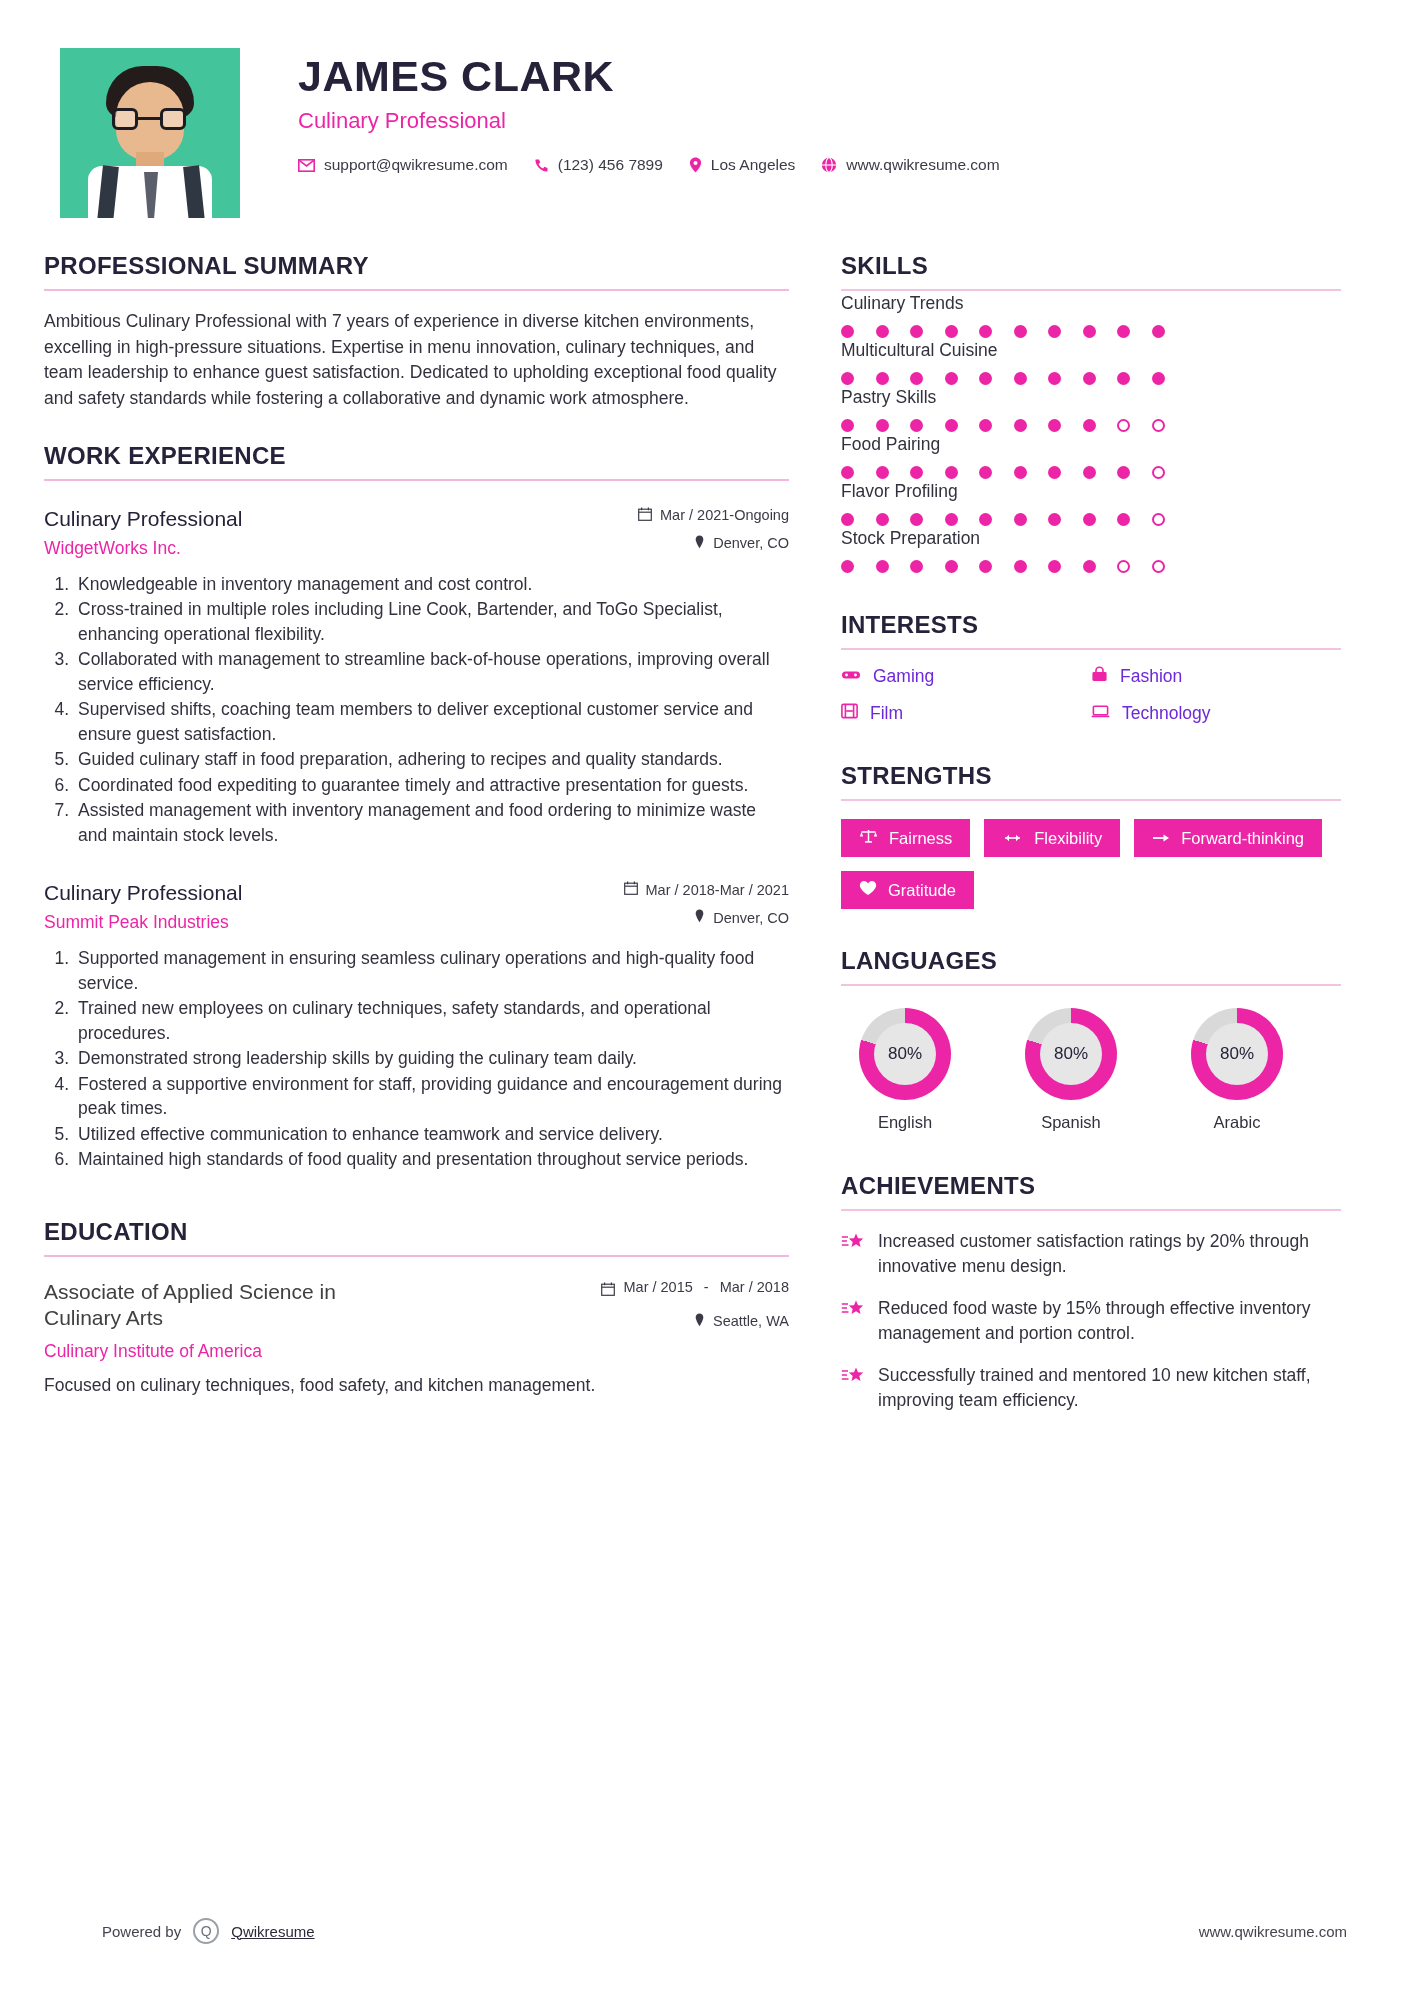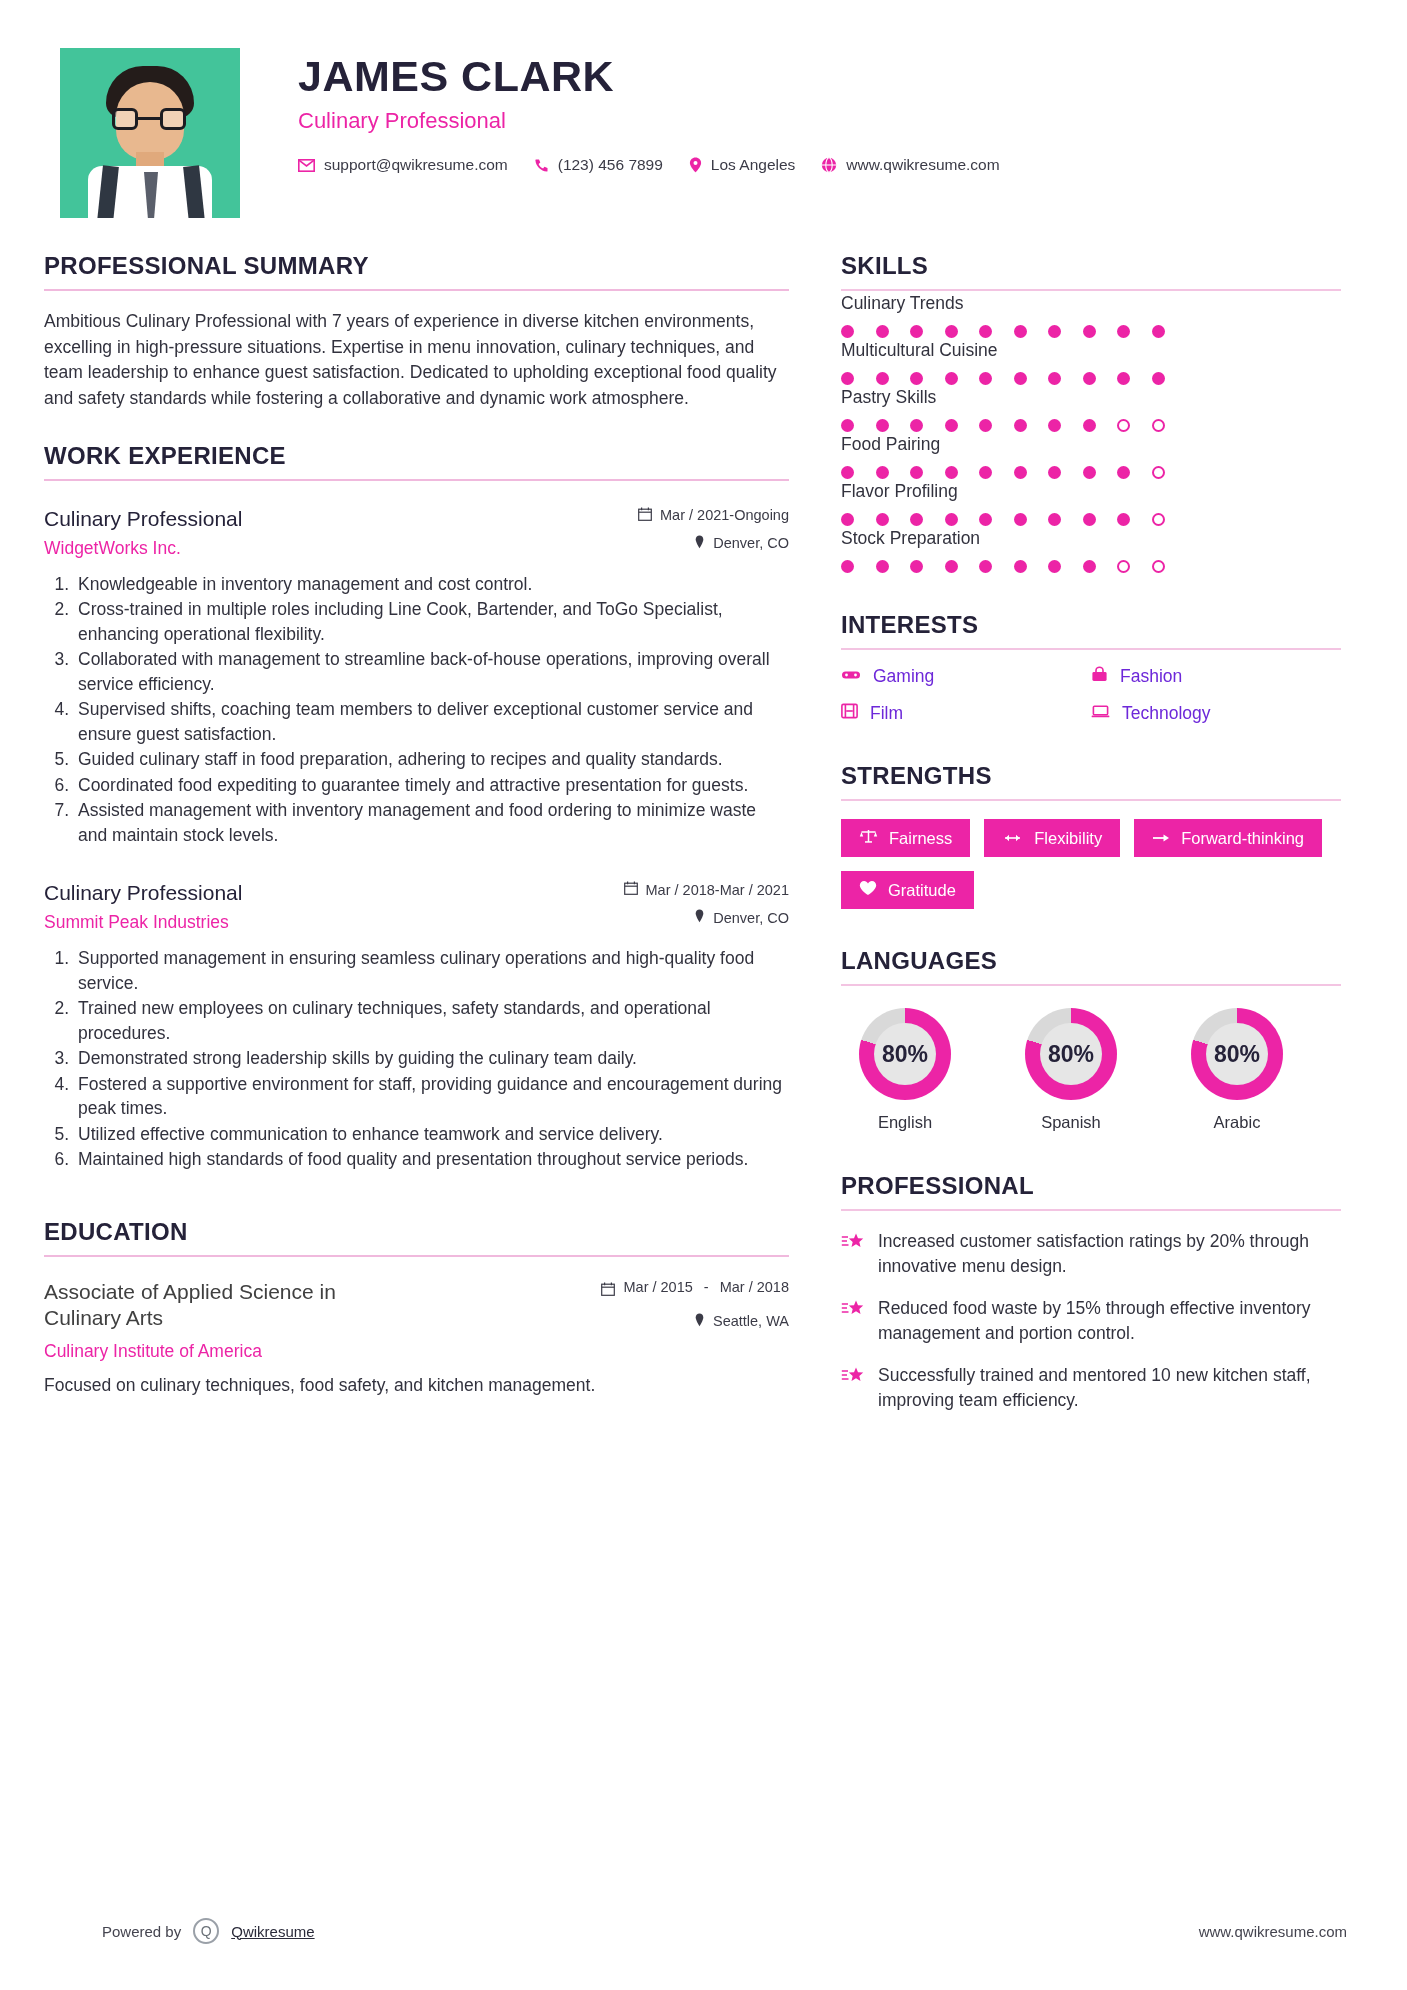--- a/index.html
+++ b/index.html
@@ -123,21 +123,21 @@
   
   .langs { margin-top: 22px; display: flex; gap: 38px; }
   .lang { width: 128px; text-align: center; }
   .ring {
     width: 92px; height: 92px; border-radius: 50%; margin: 0 auto;
     display: flex; align-items: center; justify-content: center; position: relative;
   }
   .ring .hole {
     width: 62px; height: 62px; border-radius: 50%; background: #e6e6e6;
     display: flex; align-items: center; justify-content: center;
-    font-size: 23px; font-weight: bold; color: #252239;
+    font-size: 17px; font-weight: normal; color: #252239;
   }
   .lang-name { font-size: 16.5px; margin-top: 13px; color: #32323e; }
 
   
   .ach { margin-top: 18px; display: flex; gap: 13px; }
   .ach-text { font-size: 17.5px; line-height: 1.4; color: #32323e; }
   .ach-icon { flex: 0 0 24px; padding-top: 3px; }
 
   
   .footer {
@@ -566,21 +566,21 @@
 
         <div class="lang">
           <div class="ring" style="background:conic-gradient(#ec24a6 0% 80%, #d9d9d9 80% 100%);">
             <div class="hole">80%</div>
           </div>
           <div class="lang-name">Arabic</div>
         </div>
 
       </div>
 
-      <h2 class="sec" style="margin-top:40px">PROFESSIONAL</h2>
+      <h2 class="sec" style="margin-top:40px">ACHIEVEMENTS</h2>
       <div class="rule thin"></div>
 
       <div class="ach">
         <span class="ach-icon">
           <svg width="24" height="20" viewBox="0 0 24 20">
               <line x1="0.8" y1="5" x2="7" y2="5" stroke="#ec24a6" stroke-width="1.5"></line>
               <line x1="0.8" y1="9" x2="6" y2="9" stroke="#ec24a6" stroke-width="1.5"></line>
               <line x1="0.8" y1="13" x2="7.5" y2="13" stroke="#ec24a6" stroke-width="1.5"></line>
               <path d="M15 1.4 L17 6.2 L22.2 6.6 L18.3 10 L19.5 15 L15 12.3 L10.5 15 L11.7 10 L7.8 6.6 L13 6.2 Z" fill="#ec24a6"></path>
             </svg>

